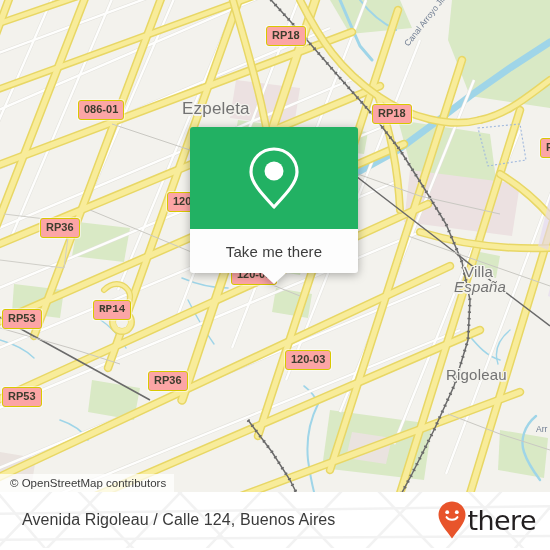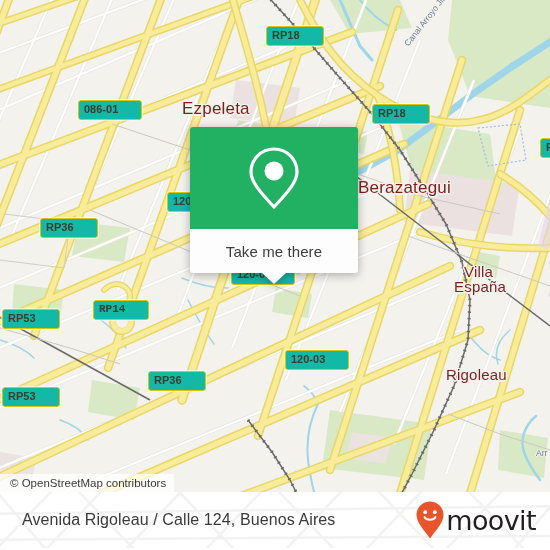--- a/index.html
+++ b/index.html
@@ -40,42 +40,42 @@
     color: #5a5a5a;
     font-family: "Liberation Sans", sans-serif;
     white-space: nowrap;
     text-shadow:
       -1.5px 0 #f3f2ed, 1.5px 0 #f3f2ed, 0 -1.5px #f3f2ed, 0 1.5px #f3f2ed,
       -1px -1px #f3f2ed, 1px -1px #f3f2ed, -1px 1px #f3f2ed, 1px 1px #f3f2ed;
     pointer-events: none;
   }
   .city-label {
     font-size: 17px;
-    color: #7f1d1d;
+    color: #737373;
     letter-spacing: 0.2px;
   }
   .city-label.small { font-size: 15px; }
   .water-label {
     font-size: 8.5px;
     color: #6f7d92;
     text-shadow:
       -1.2px 0 #f3f2ed, 1.2px 0 #f3f2ed, 0 -1.2px #f3f2ed, 0 1.2px #f3f2ed;
   }
 
   
   .shield {
     position: absolute;
-    background: #14b8a6;
+    background: #fca5a5;
     border: 1.4px solid #d8c800;
     border-radius: 3px;
     color: #3d3d2e;
     font-size: 11px;
     font-weight: bold;
     line-height: 1;
-    padding: 3px 23px 4px 5px;
+    padding: 3px 5px 4px 5px;
     font-family: "Liberation Sans", sans-serif;
     box-shadow: 0 0 0 1px rgba(255,255,255,0.5);
     white-space: nowrap;
   }
 
   
   #popup {
     position: absolute;
     left: 190px;
     top: 127px;
@@ -364,27 +364,26 @@
 
       <path d="M620 2 L 630 10 L 560 300 L 548 296 Z" fill="#e3d5f0" opacity="0.55"></path>
       <path d="M592 24 L 602 30 L 548 250 L 538 246 Z" fill="#e3d5f0" opacity="0.6"></path>
       <path d="M614 0 L 624 6 L 560 276 L 550 272 Z" fill="#e3d5f0" opacity="0.5"></path>
 
       <path d="M478 128 L 520 124 L 526 160 L 488 166 Z" fill="none" stroke="#9fb8dd" stroke-width="1.1" stroke-dasharray="2 2"></path>
       <path d="M4 214 L 70 222 L 64 268 L 0 260" fill="none" stroke="#cfcec8" stroke-width="1"></path>
     </svg>
 
     <div class="maplabel city-label" style="left:182px; top:99px;">Ezpeleta</div>
-    <div class="maplabel city-label" style="left:358px; top:178px;">Berazategui</div>
     <div class="maplabel city-label small" style="left:464px; top:263px;text-align:right;">Villa</div>
-    <div class="maplabel city-label small" style="left:454px; top:278px;">España</div>
+    <div class="maplabel city-label small" style="left:454px; top:278px;font-style:italic;">España</div>
     <div class="maplabel city-label small" style="left:446px; top:366px;">Rigoleau</div>
 
     <div class="maplabel water-label" style="left:406px; top:40px; transform:rotate(-52deg); transform-origin:left center;">Canal Arroyo Jiménez</div>
-    <div class="maplabel water-label" style="left:536px; top:448px;">Arr</div>
+    <div class="maplabel water-label" style="left:536px; top:424px;">Arr</div>
 
     <div class="shield" style="left:266px; top:26px;">RP18</div>
     <div class="shield" style="left:372px; top:104px;">RP18</div>
     <div class="shield" style="left:78px; top:100px;">086-01</div>
     <div class="shield" style="left:167px; top:192px;">120-</div>
     <div class="shield" style="left:40px; top:218px;">RP36</div>
     <div class="shield" style="left:2px; top:309px;">RP53</div>
     <div class="shield" style="left:93px; top:300px;font-family:Liberation Mono, monospace;">RP14</div>
     <div class="shield" style="left:231px; top:265px;">120-03</div>
     <div class="shield" style="left:285px; top:350px;">120-03</div>
@@ -432,17 +431,17 @@
 
     <div id="footer-title">Avenida Rigoleau / Calle 124, Buenos Aires</div>
 
     <div id="brand">
       <svg width="30" height="40" viewBox="0 0 30 40">
         <path d="M15 1.5 C 7.5 1.5, 1.5 7.5, 1.5 15 C 1.5 23, 10 31, 15 38.5 C 20 31, 28.5 23, 28.5 15 C 28.5 7.5, 22.5 1.5, 15 1.5 Z" fill="#e8542b"></path>
         <circle cx="10.2" cy="12.2" r="1.9" fill="#ffffff"></circle>
         <circle cx="19.8" cy="12.2" r="1.9" fill="#ffffff"></circle>
         <path d="M9.6 17.2 C 11.6 20.6, 18.4 20.6, 20.4 17.2" fill="none" stroke="#ffffff" stroke-width="2.1" stroke-linecap="round"></path>
       </svg>
-      <span id="brand-word">moovit</span>
+      <span id="brand-word">there</span>
     </div>
   </div>
 
 </div>
 
 </body></html>

